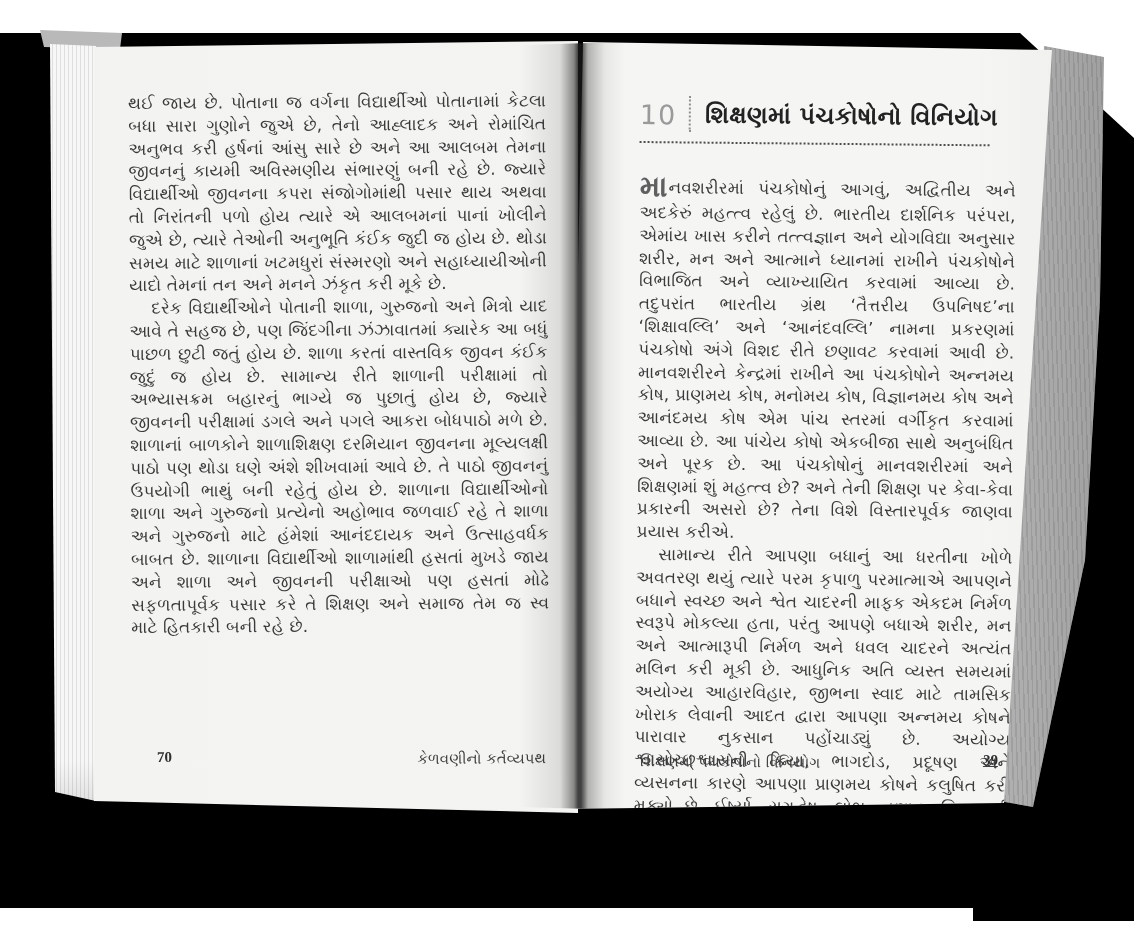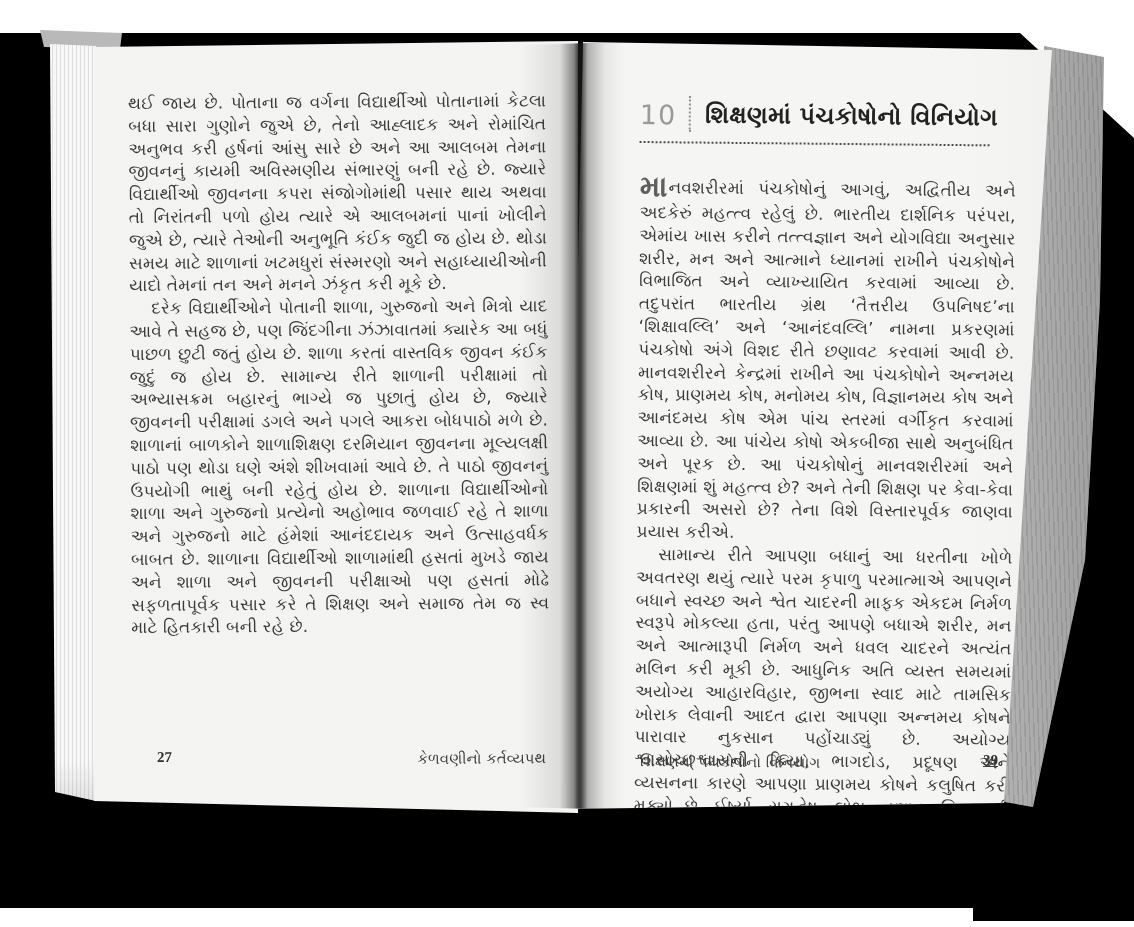--- a/index.html
+++ b/index.html
@@ -98,21 +98,21 @@
   <div class="cover-corner"></div>
   <div class="left-foredge"></div>
   <div class="right-foredge"></div>
 
   <div class="page page-left">
     <div class="body-text left-body">
       <p>થઈ જાય છે. પોતાના જ વર્ગના વિદ્યાર્થીઓ પોતાનામાં કેટલા બધા સારા ગુણોને જુએ છે, તેનો આહ્લાદક અને રોમાંચિત અનુભવ કરી હર્ષનાં આંસુ સારે છે અને આ આલબમ તેમના જીવનનું કાયમી અવિસ્મણીય સંભારણું બની રહે છે. જ્યારે વિદ્યાર્થીઓ જીવનના કપરા સંજોગોમાંથી પસાર થાય અથવા તો નિરાંતની પળો હોય ત્યારે એ આલબમનાં પાનાં ખોલીને જુએ છે, ત્યારે તેઓની અનુભૂતિ કંઈક જુદી જ હોય છે. થોડા સમય માટે શાળાનાં ખટમધુરાં સંસ્મરણો અને સહાધ્યાયીઓની યાદો તેમનાં તન અને મનને ઝંકૃત કરી મૂકે છે.</p>
       <p class="indent">દરેક વિદ્યાર્થીઓને પોતાની શાળા, ગુરુજનો અને મિત્રો યાદ આવે તે સહજ છે, પણ જિંદગીના ઝંઝાવાતમાં ક્યારેક આ બધું પાછળ છુટી જતું હોય છે. શાળા કરતાં વાસ્તવિક જીવન કંઈક જુદું જ હોય છે. સામાન્ય રીતે શાળાની પરીક્ષામાં તો અભ્યાસક્રમ બહારનું ભાગ્યે જ પુછાતું હોય છે, જ્યારે જીવનની પરીક્ષામાં ડગલે અને પગલે આકરા બોધપાઠો મળે છે. શાળાનાં બાળકોને શાળાશિક્ષણ દરમિયાન જીવનના મૂલ્યલક્ષી પાઠો પણ થોડા ઘણે અંશે શીખવામાં આવે છે. તે પાઠો જીવનનું ઉપયોગી ભાથું બની રહેતું હોય છે. શાળાના વિદ્યાર્થીઓનો શાળા અને ગુરુજનો પ્રત્યેનો અહોભાવ જળવાઈ રહે તે શાળા અને ગુરુજનો માટે હંમેશાં આનંદદાયક અને ઉત્સાહવર્ધક બાબત છે. શાળાના વિદ્યાર્થીઓ શાળામાંથી હસતાં મુખડે જાય અને શાળા અને જીવનની પરીક્ષાઓ પણ હસતાં મોઢે સફળતાપૂર્વક પસાર કરે તે શિક્ષણ અને સમાજ તેમ જ સ્વ માટે હિતકારી બની રહે છે.</p>
     </div>
     <div class="footer footer-left-num">
-      <span class="pagenum">27</span>
+      <span class="pagenum">70</span>
     </div>
     <div class="footer footer-left-title">કેળવણીનો કર્તવ્યપથ</div>
   </div>
 
   <div class="page page-right">
     <div class="chapter-header">
       <div class="chapter-header-row">
         <span class="chapter-number">10</span>
         <span class="chapter-divider"></span>
         <span class="chapter-title">શિક્ષણમાં પંચકોષોનો વિનિયોગ</span>

